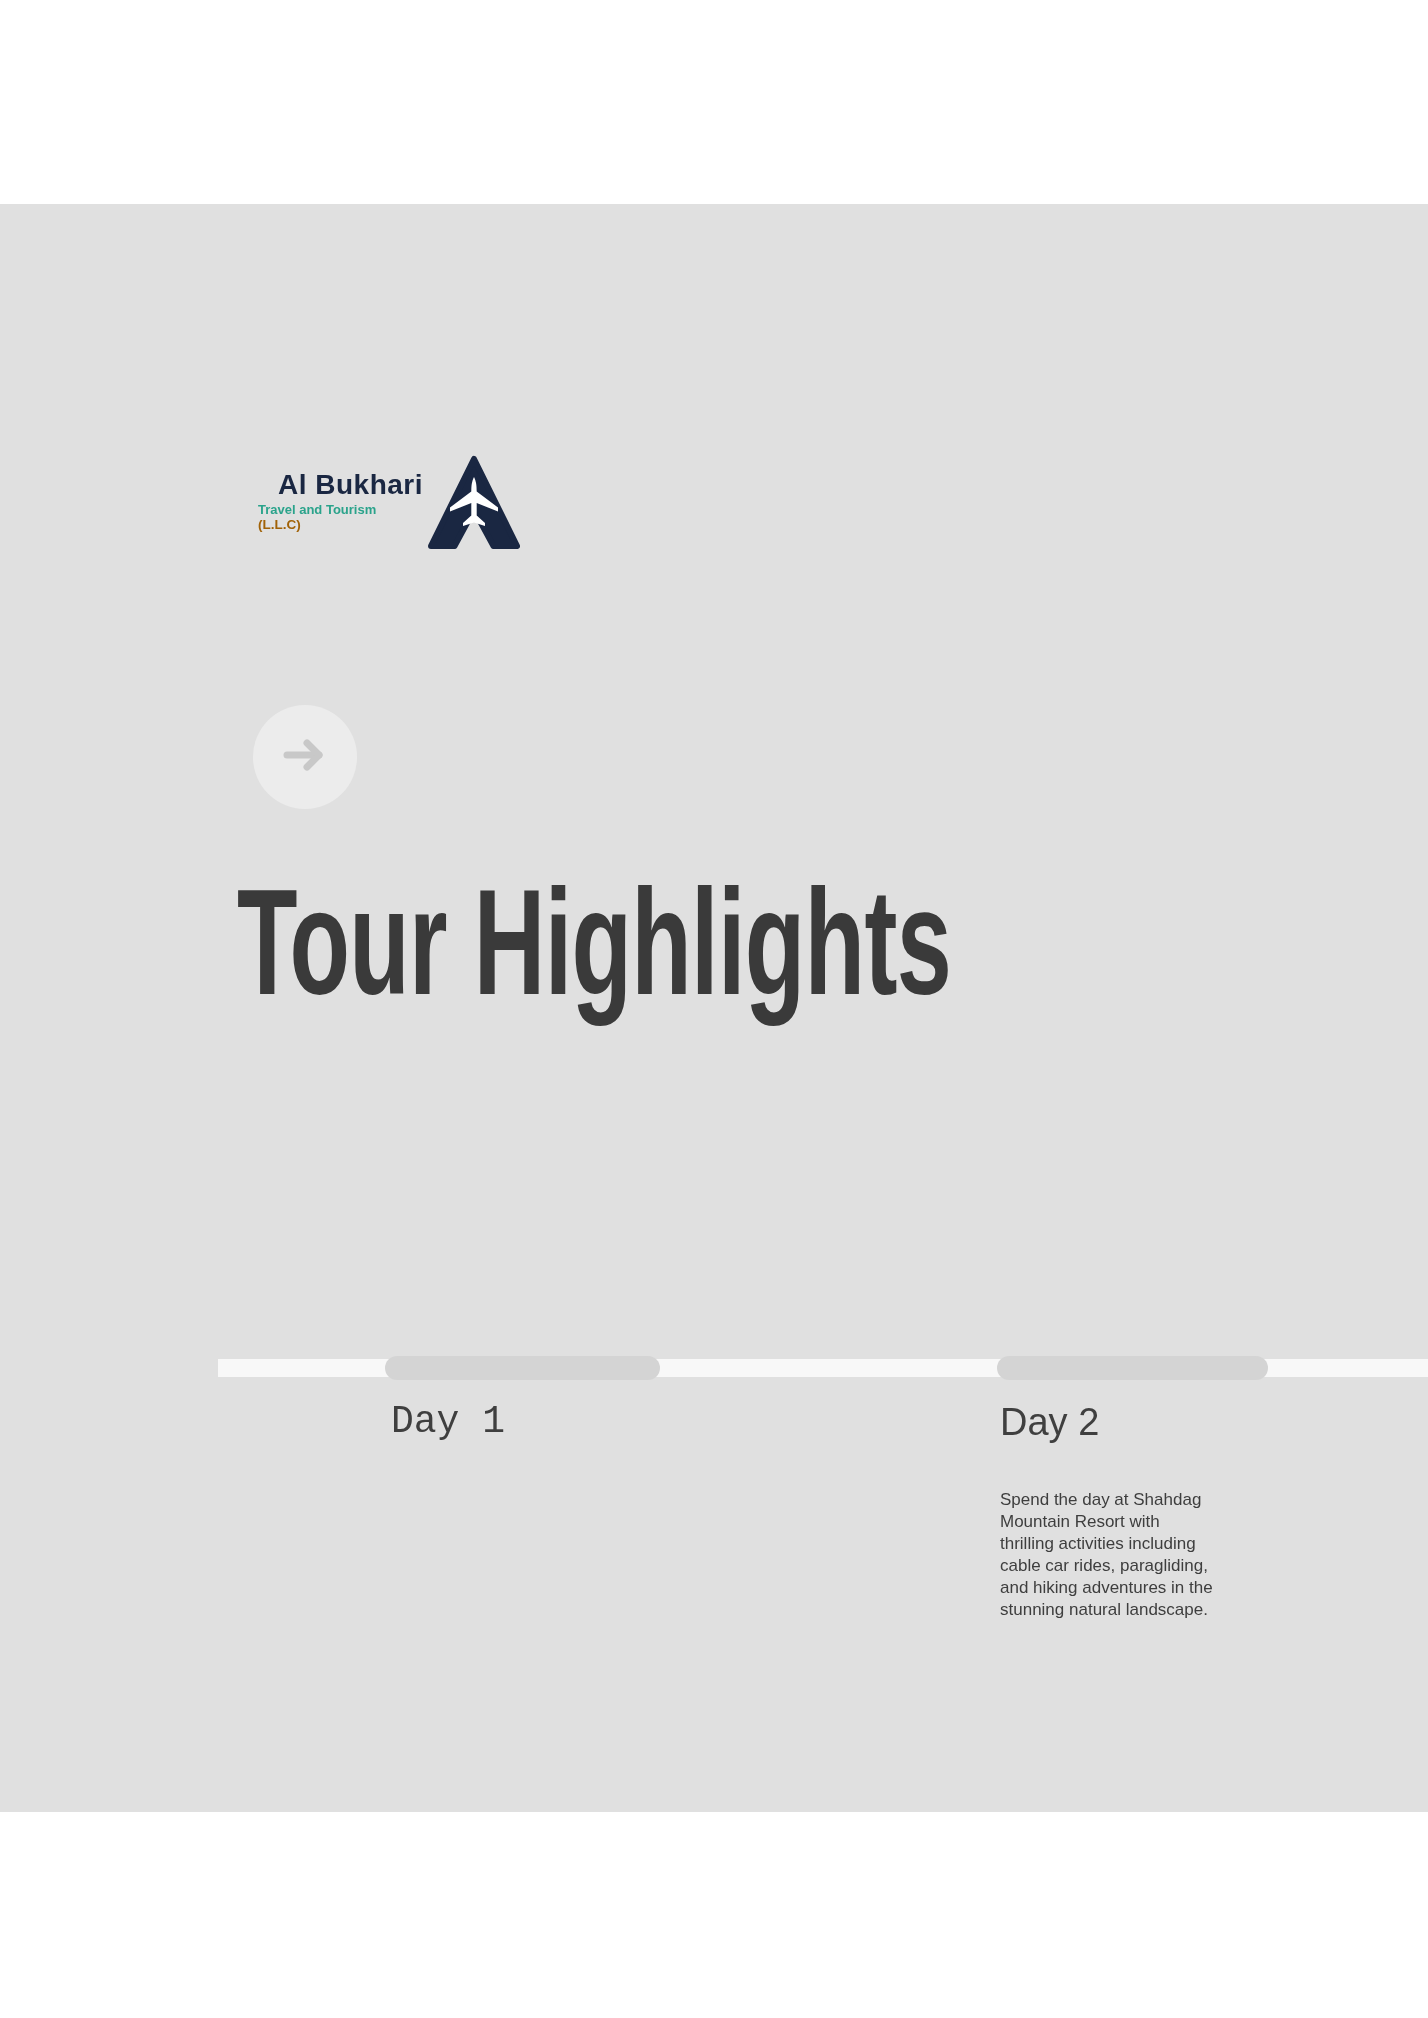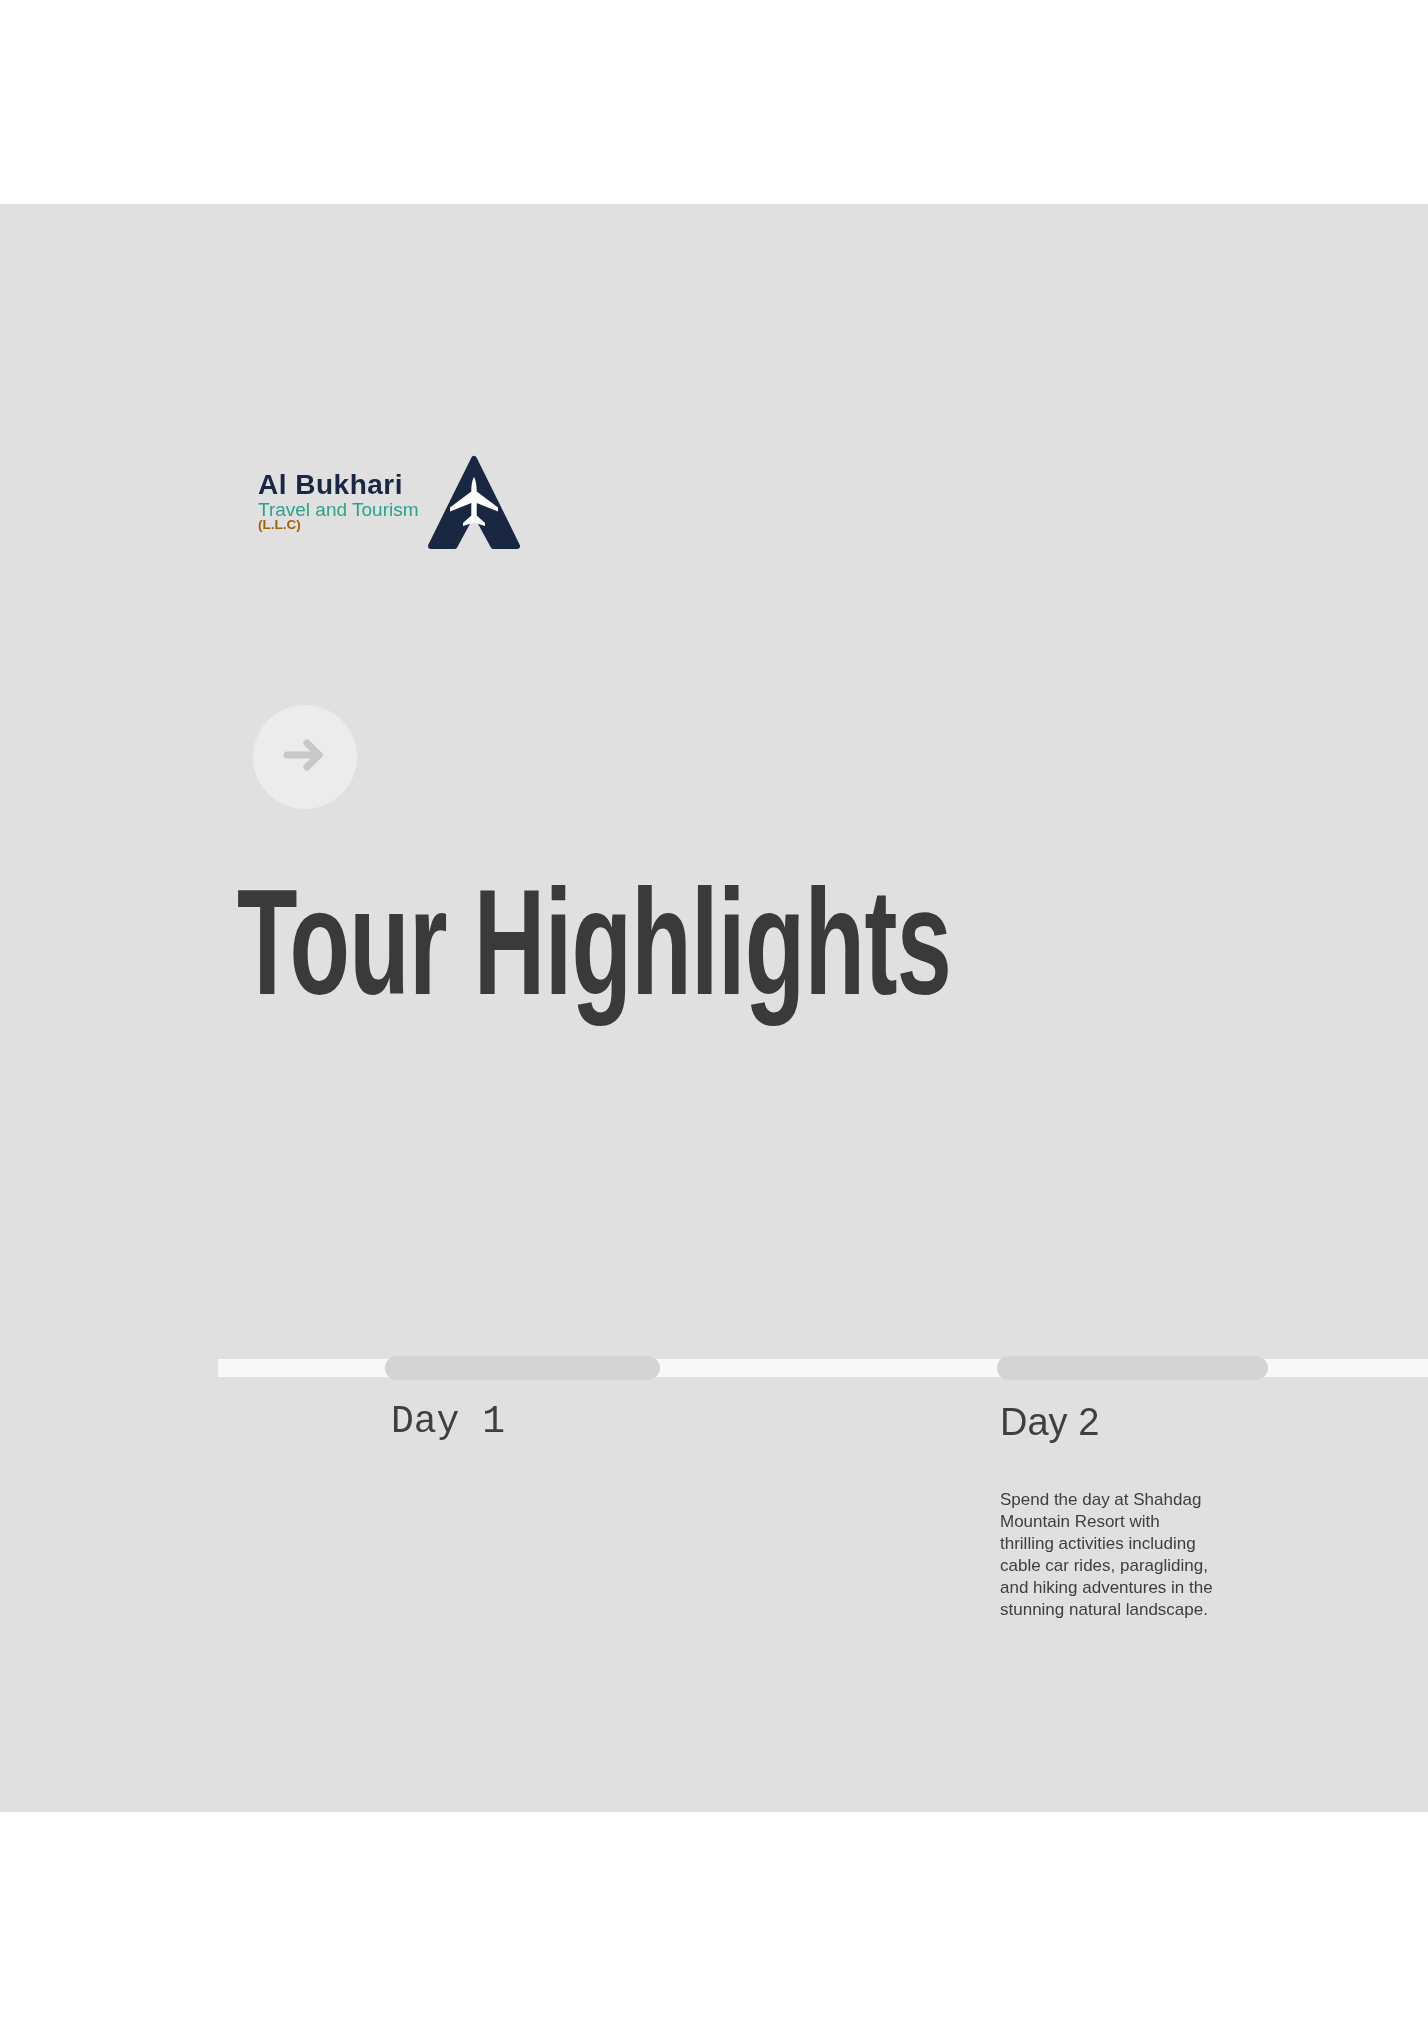--- a/index.html
+++ b/index.html
@@ -7,24 +7,24 @@
     width:1428px;height:2018px;position:relative;overflow:hidden;
     background:#ffffff;font-family:"Liberation Sans",sans-serif;
   }
   .panel{
     position:absolute;left:0;top:204px;width:1428px;height:1608px;
     background:#e0e0e0;overflow:hidden;
   }
   
   .logo{position:absolute;left:258px;top:266px;}
   .logo-brand{
-    font-size:28px;font-weight:700;color:#1a2742;letter-spacing:.5px;line-height:30px;
+    font-size:28px;font-weight:700;color:#1a2742;letter-spacing:.5px;line-height:30px;margin-left:20px;
   }
   .logo-tagline{
-    font-size:19px;font-weight:400;color:#2aa38b;line-height:14px;margin-top:3px;
+    font-size:13px;font-weight:700;color:#2aa38b;line-height:14px;margin-top:3px;
   }
   .logo-llc{
     font-size:13.5px;font-weight:700;color:#a16207;line-height:14px;margin-top:1px;
   }
   .logo-mark{position:absolute;left:428px;top:251px;width:92px;height:95px;}
   
   .next-btn{
     position:absolute;left:253px;top:501px;width:104px;height:104px;
     border-radius:50%;background:#ececec;display:flex;align-items:center;justify-content:center;
     cursor:pointer;

